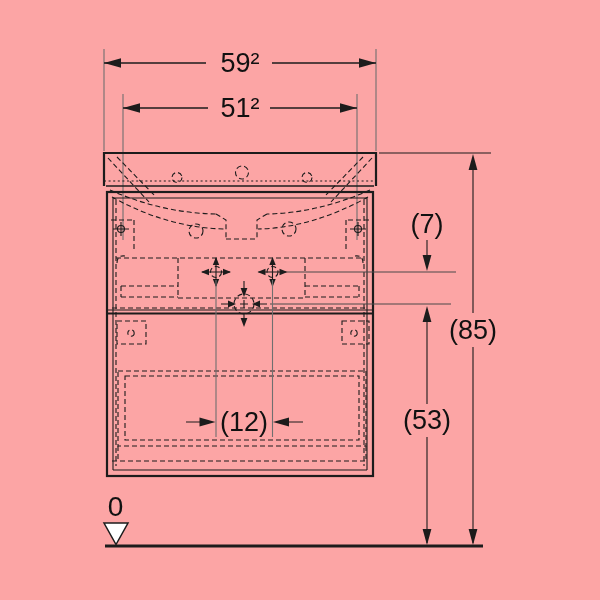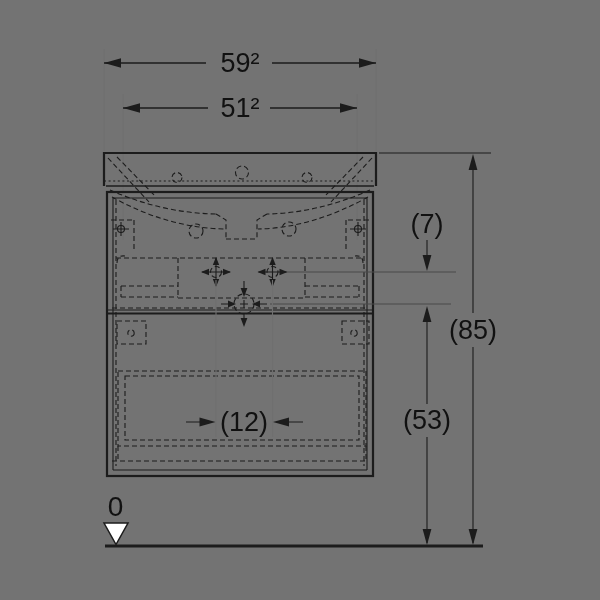--- a/index.html
+++ b/index.html
@@ -1,16 +1,16 @@
 <!DOCTYPE html>
 <html><head>
 <meta charset="utf-8">
 <style>
   html,body{margin:0;padding:0;background:#ffffff;}
-  .stage{position:relative;width:600px;height:600px;background:#737373;overflow:hidden;
+  .stage{position:relative;width:600px;height:600px;background:#fca5a5;overflow:hidden;
          font-family:"Liberation Sans", sans-serif;}
   svg{display:block;}
   
   .ln  {stroke:#1c1c1c;fill:none;stroke-width:1.3;}
   .ln2 {stroke:#1c1c1c;fill:none;stroke-width:2.2;}
   .ln3 {stroke:#1c1c1c;fill:none;stroke-width:3;}
   .thin{stroke:#1c1c1c;fill:none;stroke-width:1.1;}
   .dash{stroke:#1c1c1c;fill:none;stroke-width:1.1;stroke-dasharray:5 3;}
   .dot {stroke:#1c1c1c;fill:none;stroke-width:1.1;stroke-dasharray:2 2.6;}
   .ext {stroke:#6f6f6f;fill:none;stroke-width:1.1;}

